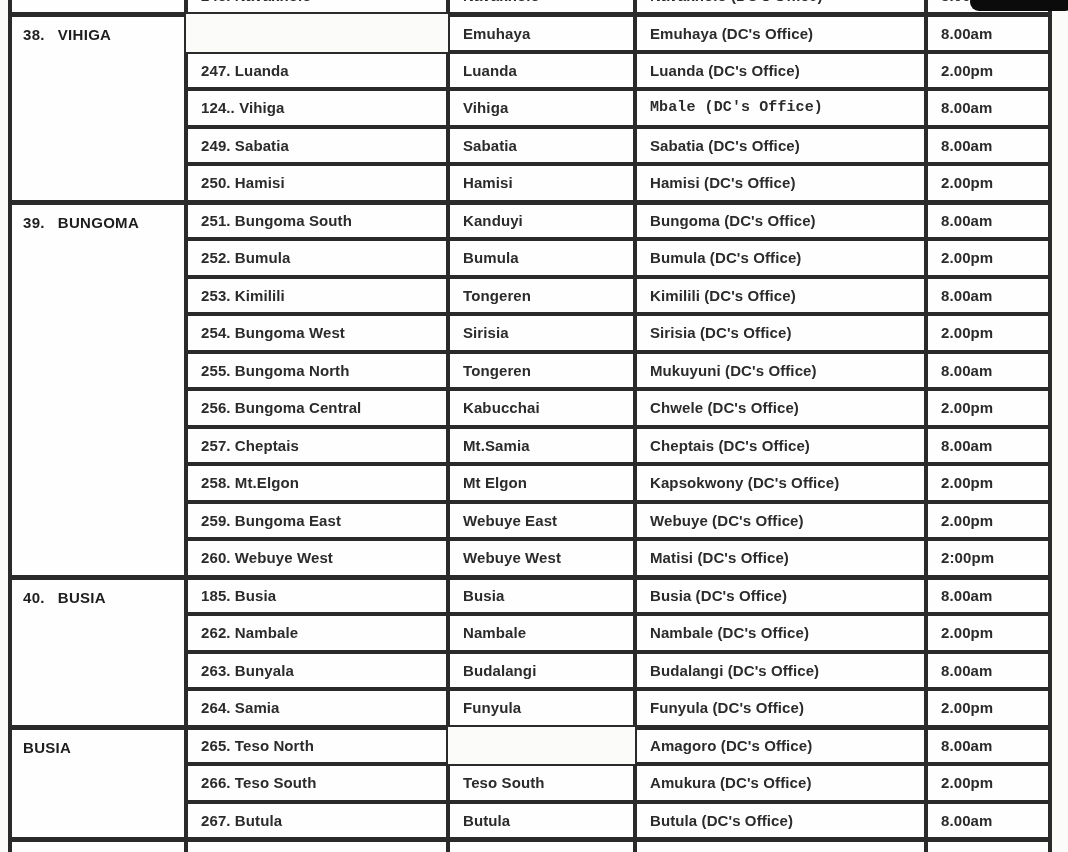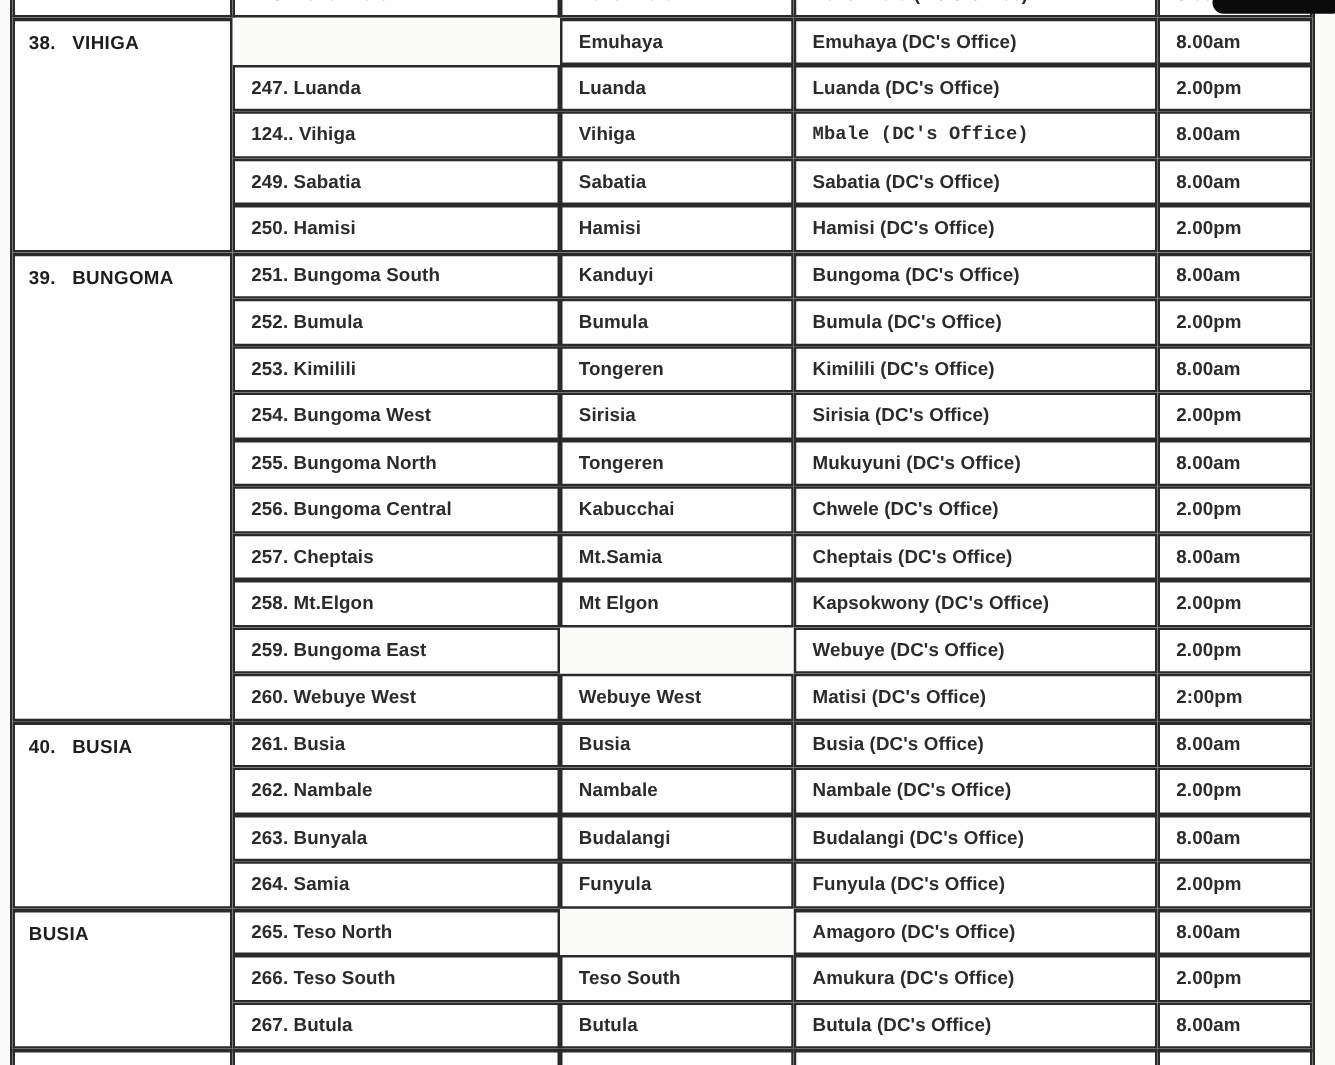--- a/index.html
+++ b/index.html
@@ -240,20 +240,23 @@
       </div>
       <div class="cell col-venue" style="grid-area: 14 / 4;">
         <span class="">Kapsokwony (DC's Office)</span>
       </div>
       <div class="cell col-time" style="grid-area: 14 / 5;">
         <span class="">2.00pm</span>
       </div>
       <div class="cell col-district" style="grid-area: 15 / 2;">
         <span class="">259. Bungoma East</span>
       </div>
+      <div class="cell col-constituency" style="grid-area: 15 / 3;">
+        <span class="">Webuye East</span>
+      </div>
       <div class="cell col-venue" style="grid-area: 15 / 4;">
         <span class="">Webuye (DC's Office)</span>
       </div>
       <div class="cell col-time" style="grid-area: 15 / 5;">
         <span class="">2.00pm</span>
       </div>
       <div class="cell col-district" style="grid-area: 16 / 2;">
         <span class="">260. Webuye West</span>
       </div>
       <div class="cell col-constituency" style="grid-area: 16 / 3;">
@@ -263,21 +266,21 @@
         <span class="">Matisi (DC's Office)</span>
       </div>
       <div class="cell col-time" style="grid-area: 16 / 5;">
         <span class="">2:00pm</span>
       </div>
       <div class="cell county sec-top" style="grid-area: 17 / 1 / span 4;">
         <span class="no">40.</span>
         <span>BUSIA</span>
       </div>
       <div class="cell col-district sec-top" style="grid-area: 17 / 2;">
-        <span class="">261. Busia</span>
+        <span class="">185. Busia</span>
       </div>
       <div class="cell col-constituency sec-top" style="grid-area: 17 / 3;">
         <span class="">Busia</span>
       </div>
       <div class="cell col-venue sec-top" style="grid-area: 17 / 4;">
         <span class="">Busia (DC's Office)</span>
       </div>
       <div class="cell col-time sec-top" style="grid-area: 17 / 5;">
         <span class="">8.00am</span>
       </div>

